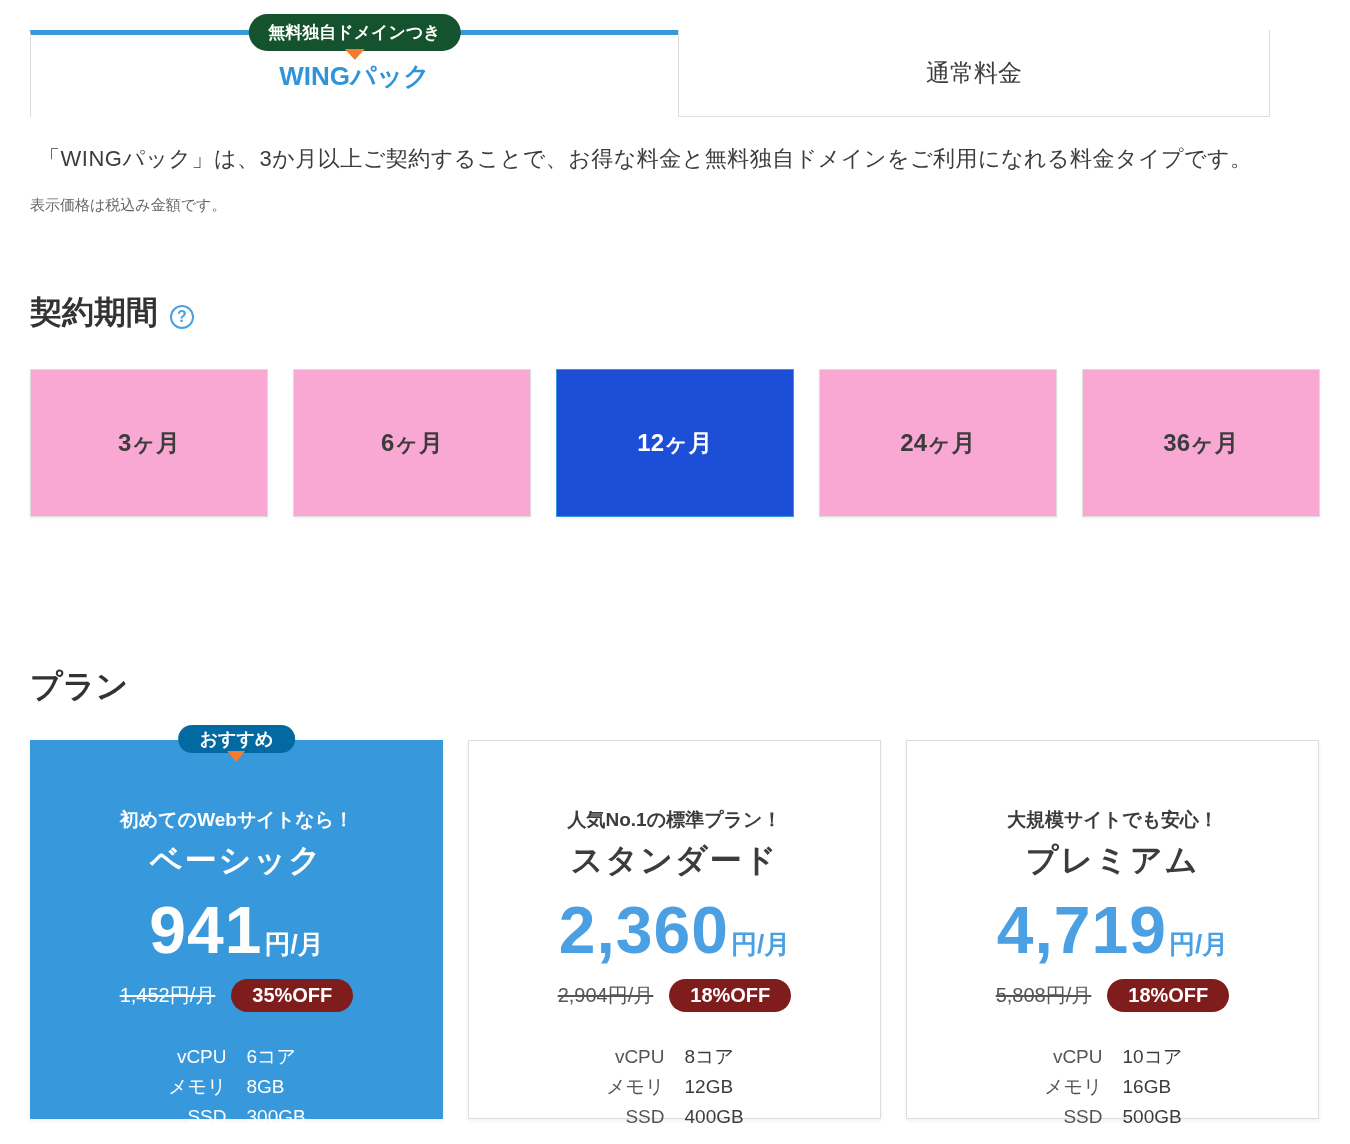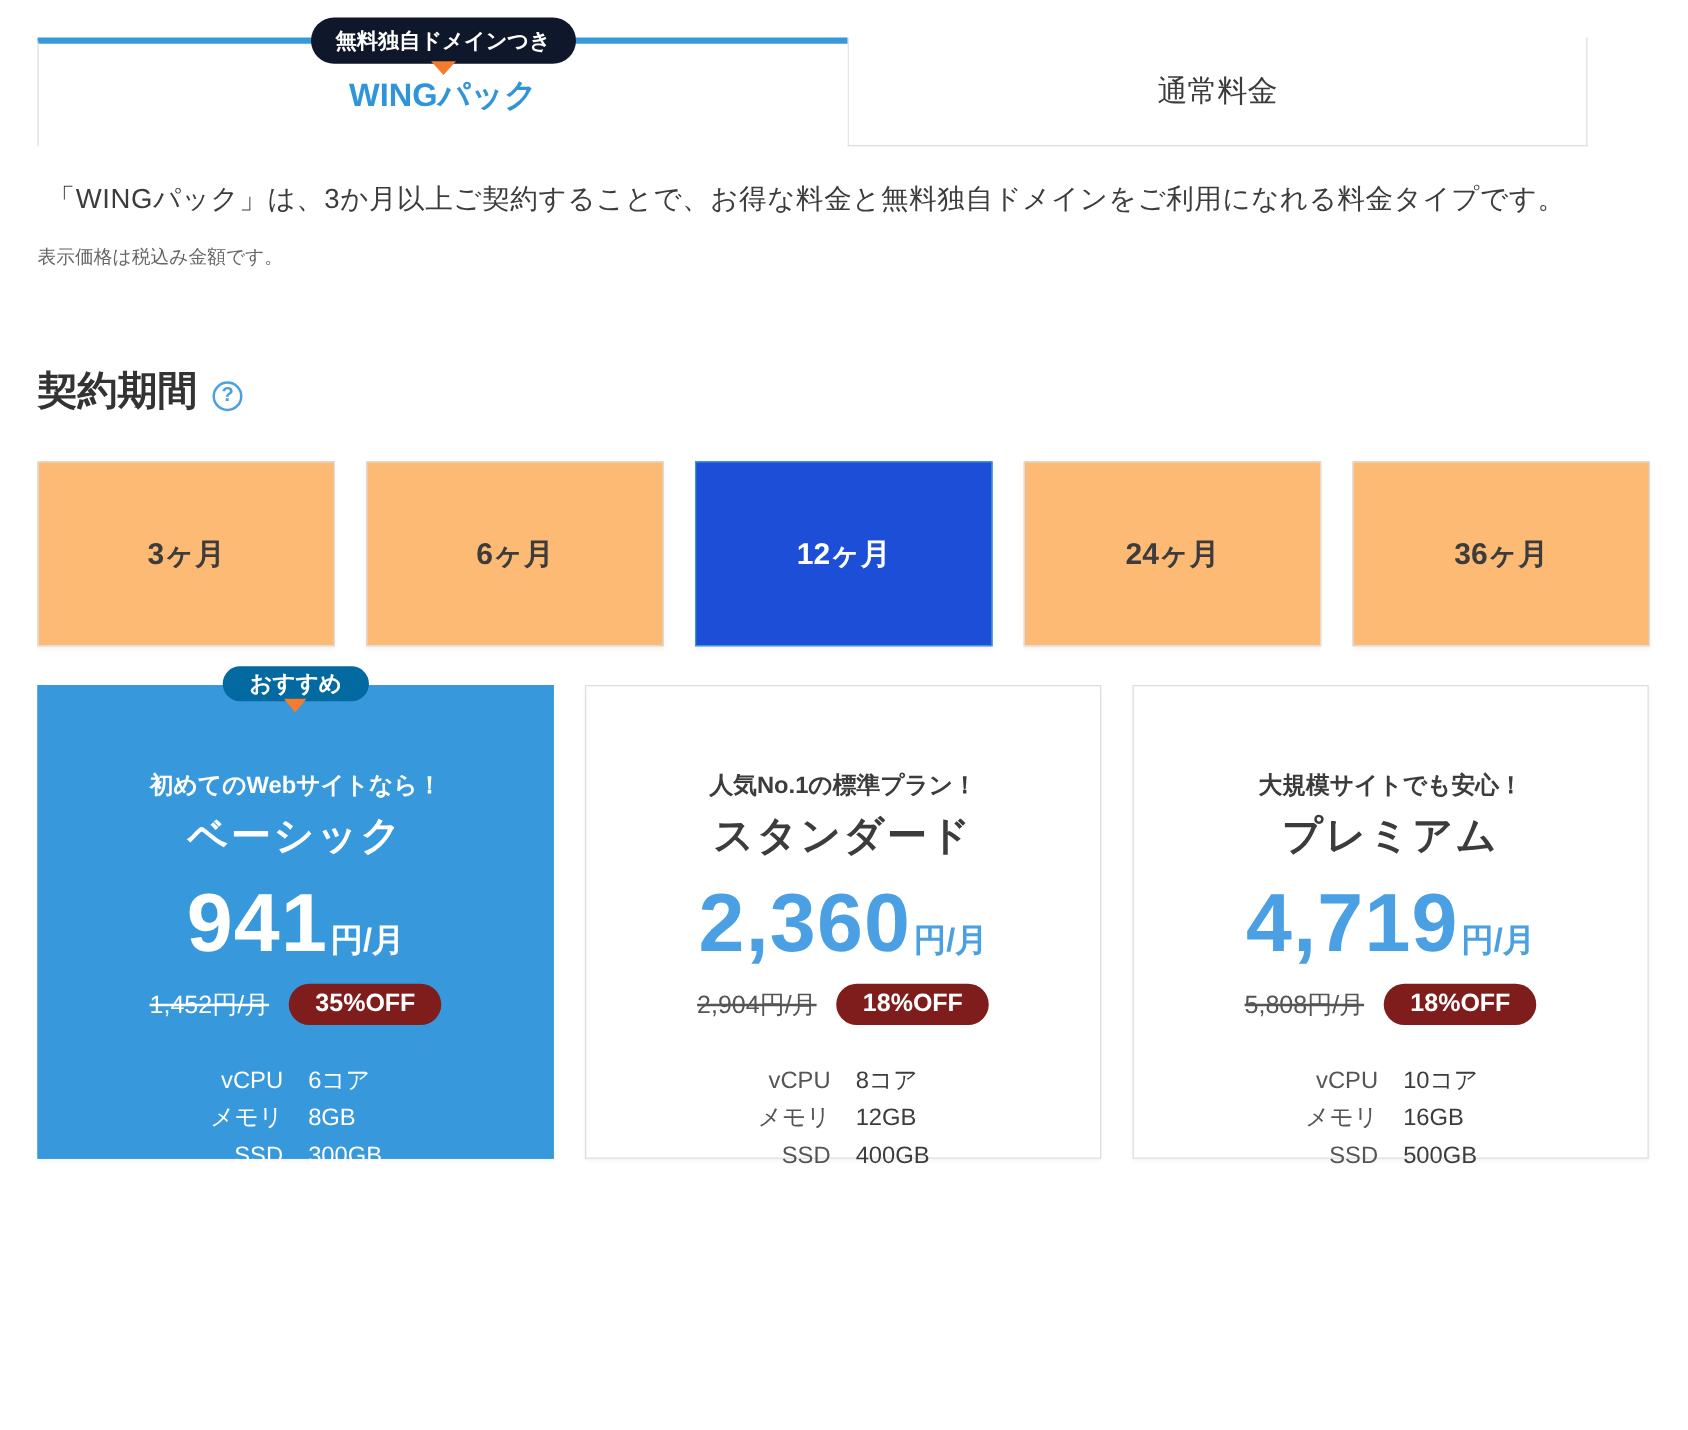--- a/index.html
+++ b/index.html
@@ -42,21 +42,21 @@
     border-right: 1px solid #ddd;
     border-bottom: 1px solid #ddd;
     color: #3c3c3c;
     font-size: 24px;
   }
   .domain-badge {
     position: absolute;
     top: -21px;
     left: 50%;
     transform: translateX(-50%);
-    background: #0f172a;
+    background: #14532d;
     color: #fff;
     font-size: 17px;
     font-weight: bold;
     padding: 7px 20px;
     border-radius: 20px;
     white-space: nowrap;
     z-index: 2;
   }
   .domain-badge::after {
     content: "";
@@ -111,21 +111,21 @@
 
   
   .period-row {
     display: flex;
     gap: 25px;
     margin-top: 34px;
   }
   .period-btn {
     width: 238px;
     height: 148px;
-    background: #fdba74;
+    background: #f9a8d4;
     border: 1px solid #ddd;
     display: flex;
     align-items: center;
     justify-content: center;
     font-size: 24px;
     font-weight: bold;
     color: #3c3c3c;
     cursor: pointer;
     box-shadow: 0 2px 3px rgba(0,0,0,0.05);
   }
@@ -298,20 +298,23 @@
       <span>12ヶ月</span>
     </div>
     <div class="period-btn">
       <span>24ヶ月</span>
     </div>
     <div class="period-btn">
       <span>36ヶ月</span>
     </div>
   </div>
 
+  <h2 class="section-heading heading-plan">
+    <span>プラン</span>
+  </h2>
 
   <div class="cards-row">
 
     <div class="plan-card highlight">
       <div class="recommend-badge">
         <span>おすすめ</span>
       </div>
       <div class="card-tagline">初めてのWebサイトなら！</div>
       <div class="card-name">ベーシック</div>
       <div class="price-row">

